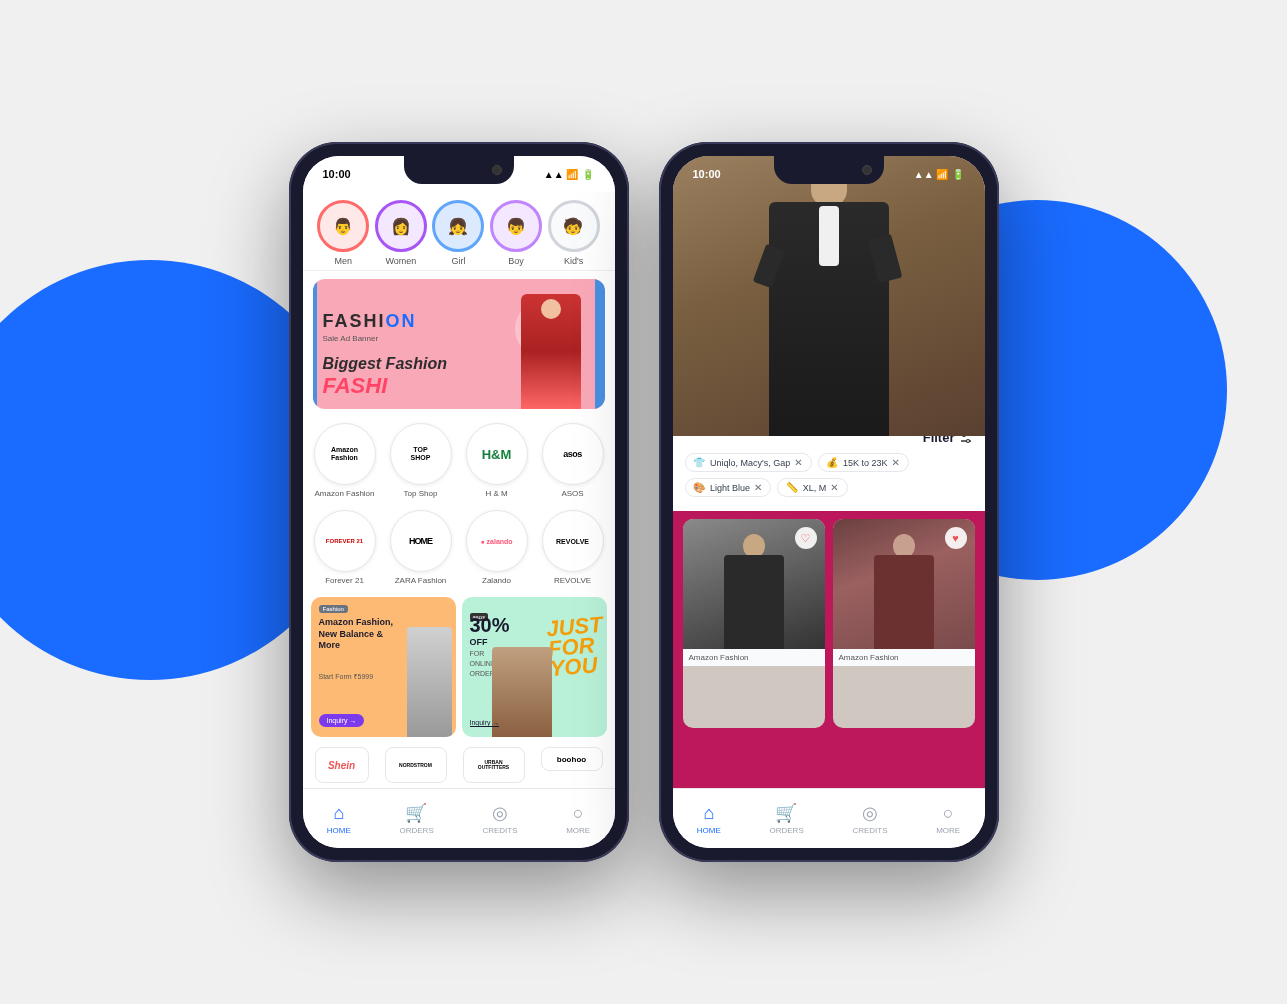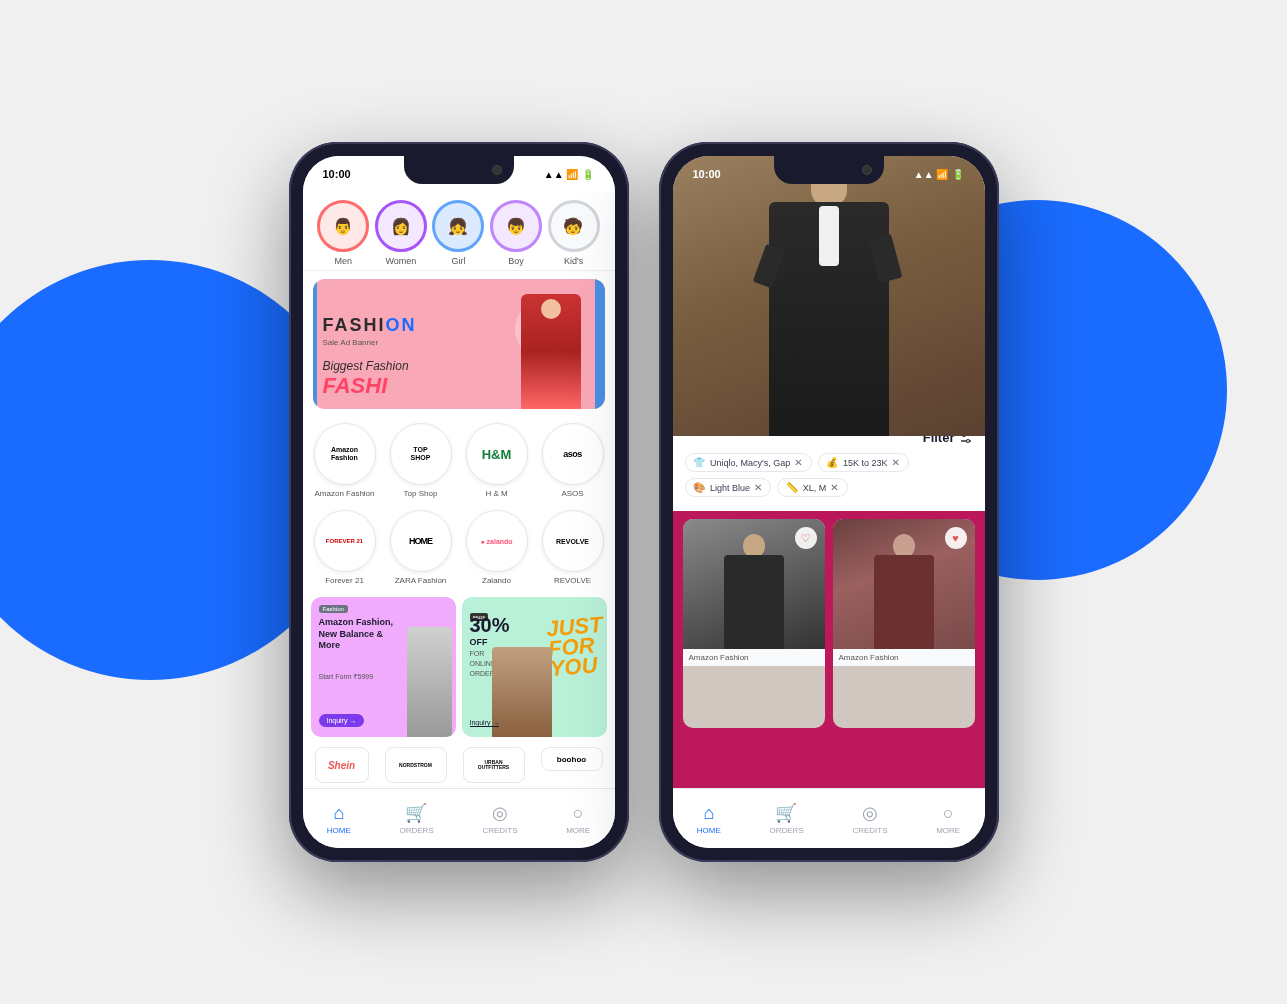--- a/index.html
+++ b/index.html
@@ -205,21 +205,21 @@
       padding: 6px 8px;
     }
     .ad-banner {
       flex: 1;
       border-radius: 10px;
       height: 140px;
       position: relative;
       overflow: hidden;
     }
     .ad-banner-left {
-      background: #f0abfc;
+      background: #fdba74;
     }
     .ad-banner-right {
       background: #b8f0d8;
     }
     .ad-badge {
       font-size: 6px;
       background: #6b7280;
       color: #fff;
       padding: 1px 4px;
       border-radius: 3px;
@@ -533,21 +533,21 @@
         </div>
 
         <div class="banner">
           <div class="banner-top-stripe"></div>
           <div class="banner-left-stripe"></div>
           <div class="banner-text-block">
             <div style="display:flex; gap:2px; align-items:center; margin-bottom:2px;">
               <span style="font-size:18px; font-weight:900; color:#2d2d2d; letter-spacing:2px;">FASHI<span style="color:#1a6bff;">ON</span></span>
             </div>
             <div style="font-size:8px; color:#555; margin-bottom:12px;">Sale Ad Banner</div>
-            <div style="font-size:12px; font-weight:400; color:#2d2d2d; font-style:italic;">Biggest Fashion</div>
+            <div style="font-size:16px; font-weight:700; color:#2d2d2d; font-style:italic;">Biggest Fashion</div>
             <div style="font-size:22px; font-weight:900; color:#ff4466; font-style:italic;">FASHI</div>
           </div>
           <div class="banner-circle"></div>
 
           <div style="position:absolute; right:24px; bottom:0; width:60px; height:115px; background:linear-gradient(180deg, #cc3333 0%, #aa2222 50%, #ff6666 100%); border-radius:6px 6px 0 0; overflow:hidden;">
             <div style="position:absolute; top:5px; left:50%; transform:translateX(-50%); width:20px; height:20px; background:#f0c0a0; border-radius:50%;"></div>
           </div>
         </div>
 
         <div class="brands-section">

